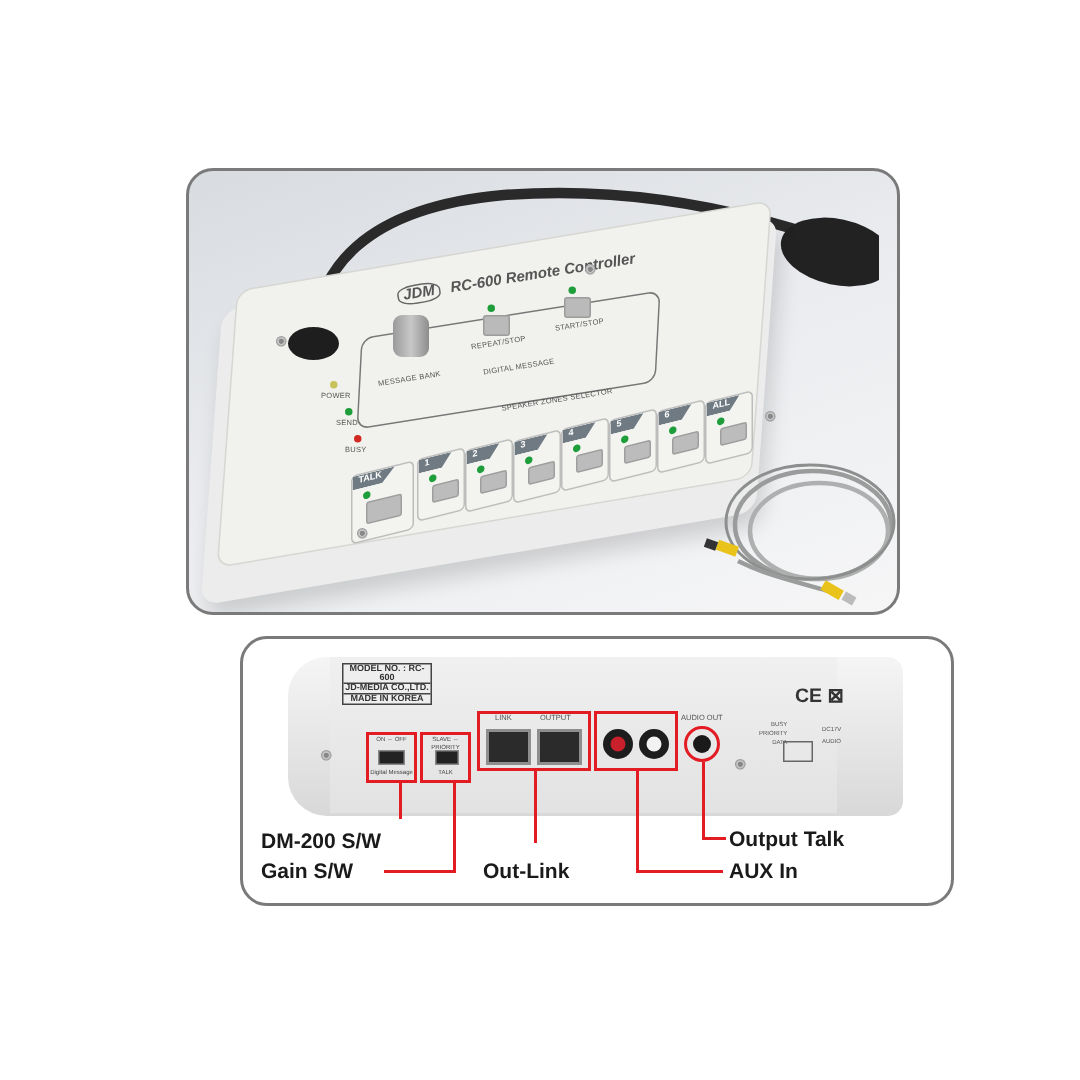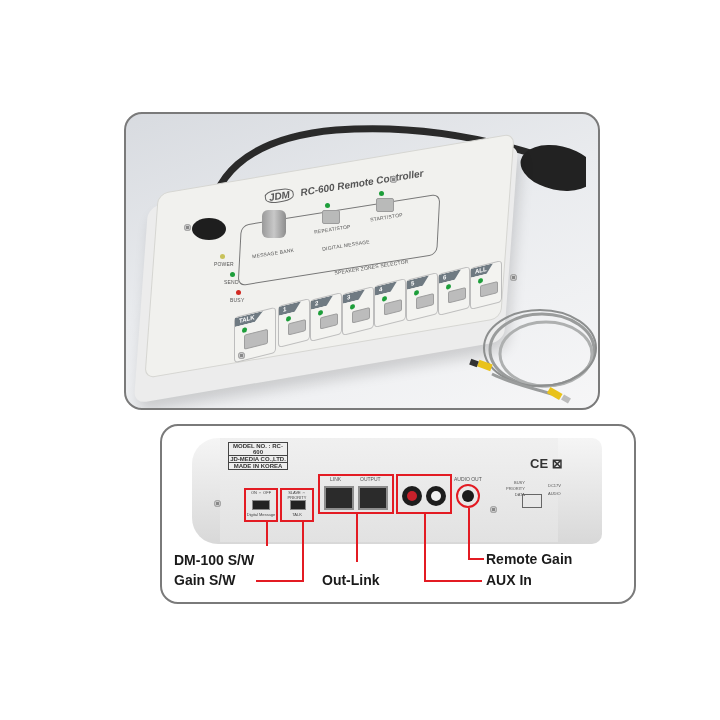--- a/index.html
+++ b/index.html
@@ -181,18 +181,18 @@
 
   <div class="red-line" style="left:104px;top:96px;width:2px;height:24px"></div>
   <div class="red-line" style="left:140px;top:96px;width:2px;height:60px"></div>
   <div class="red-line" style="left:94px;top:154px;width:48px;height:2px"></div>
   <div class="red-line" style="left:194px;top:88px;width:2px;height:48px"></div>
   <div class="red-line" style="left:262px;top:88px;width:2px;height:66px"></div>
   <div class="red-line" style="left:262px;top:154px;width:58px;height:2px"></div>
   <div class="red-line" style="left:306px;top:82px;width:2px;height:50px"></div>
   <div class="red-line" style="left:306px;top:132px;width:16px;height:2px"></div>
 
-  <div class="callout" style="left:12px;top:126px">DM-100 S/W</div>
+  <div class="callout" style="left:12px;top:126px">DM-200 S/W</div>
   <div class="callout" style="left:12px;top:146px">Gain S/W</div>
   <div class="callout" style="left:160px;top:146px">Out-Link</div>
   <div class="callout" style="left:324px;top:146px">AUX In</div>
-  <div class="callout" style="left:324px;top:125px">Remote Gain</div>
+  <div class="callout" style="left:324px;top:125px">Output Talk</div>
 </div>
 
 </body></html>

